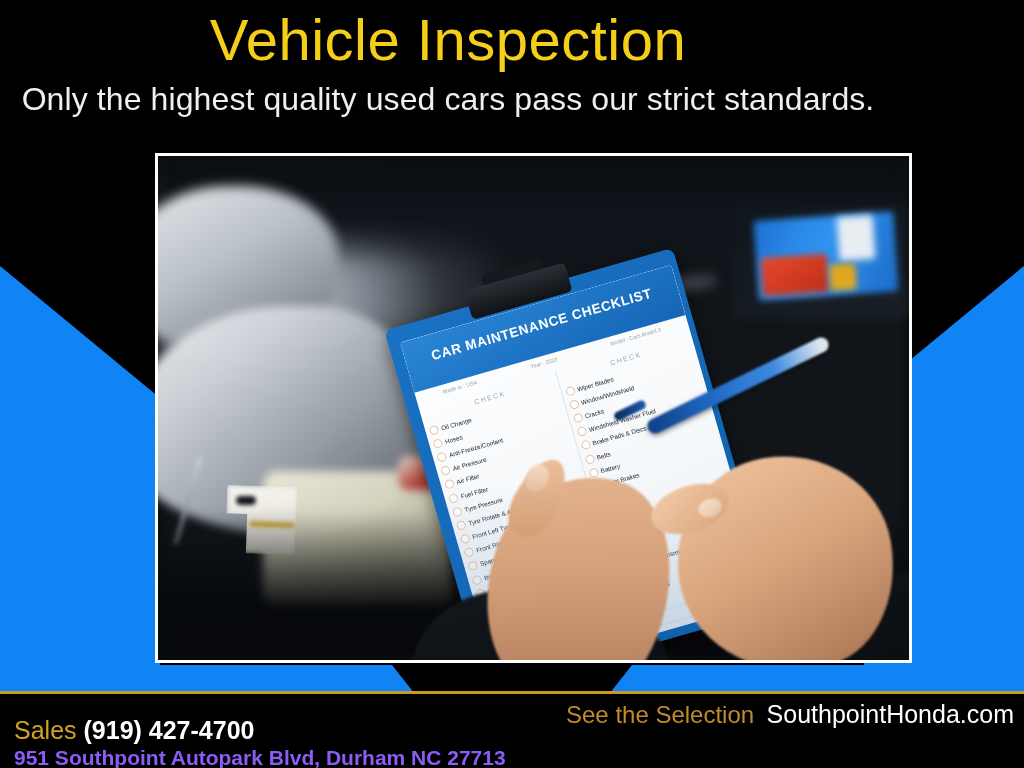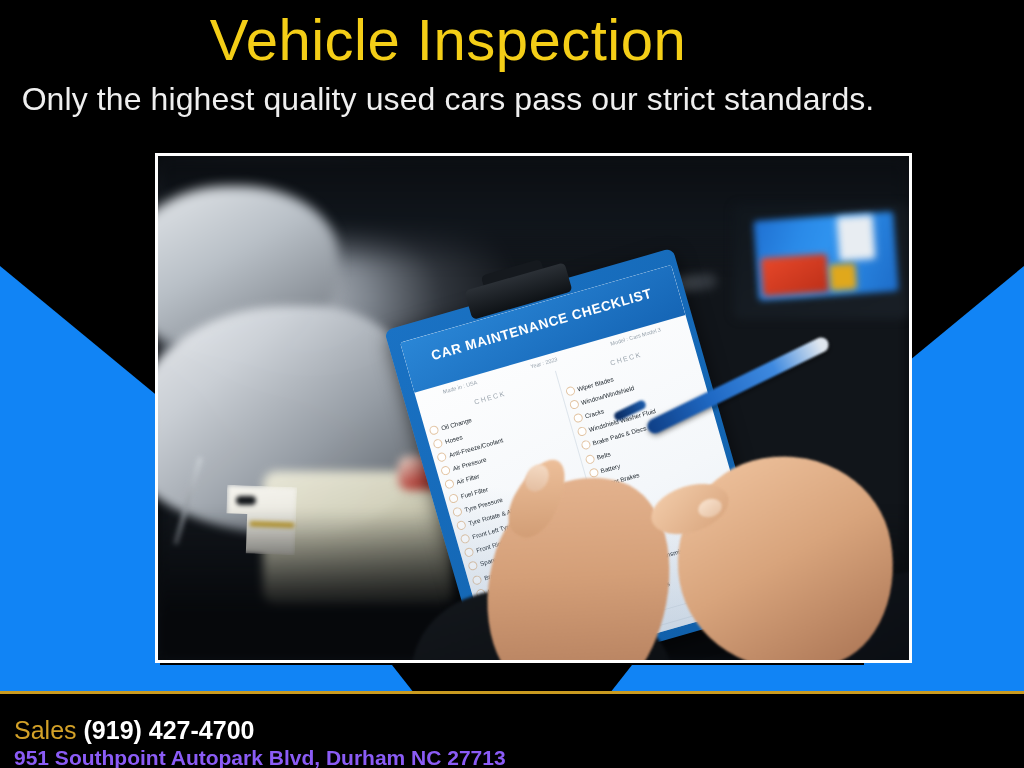--- a/index.html
+++ b/index.html
@@ -523,15 +523,19 @@
   </div>
 
   <div class="footer">
     <div class="f-left">
       <div class="f-line1">
         <span class="gold">Sales</span>
         <span>(919) 427-4700</span>
       </div>
       <div class="f-line2">951 Southpoint Autopark Blvd, Durham NC 27713</div>
     </div>
+    <div class="f-right">
+      <span class="f-see">See the Selection</span>
+      <span class="f-url">SouthpointHonda.com</span>
+    </div>
   </div>
 
 </div>
 
 </body></html>

